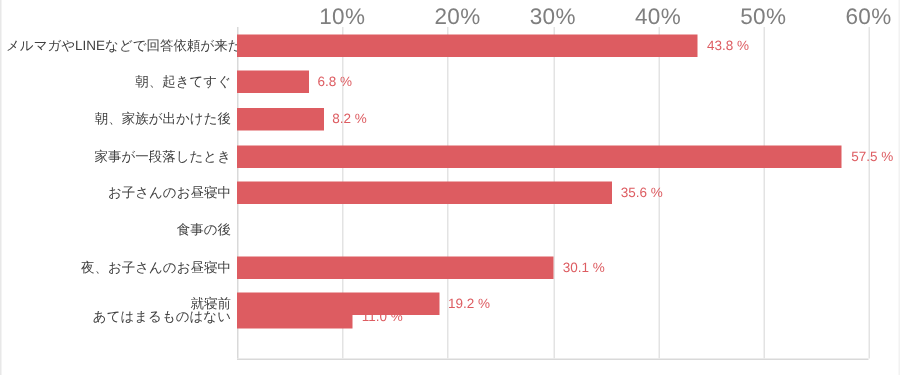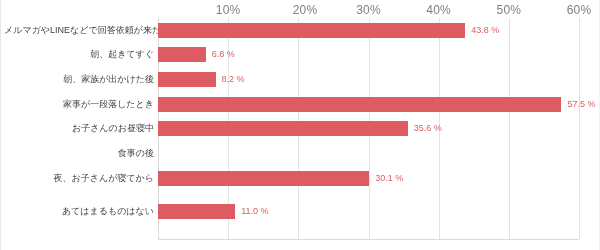--- a/index.html
+++ b/index.html
@@ -25,21 +25,21 @@
   
   #axis-top {
     position: absolute;
     left: 0; top: 0;
     width: 600px; height: 18px;
   }
   .axis-tick-label {
     position: absolute;
     top: 3px;
     transform: translateX(-50%);
-    font-size: 12px;
+    font-size: 15px;
     color: #7f7f7f;
     white-space: nowrap;
     letter-spacing: 0.2px;
   }
 
   
   #plot-area {
     position: absolute;
     left: 157px;
     top: 18px;
@@ -171,26 +171,33 @@
           <div class="bar-value" style="color: rgb(221, 92, 97);">35.6 %</div>
         </div>
       </div>
       <div class="row" style="top: 123.333px; height: 24.6667px;">
         <div class="row-label">食事の後</div>
         <div class="bar-wrap">
           <div class="bar" style="width: 0px; background: rgb(221, 92, 97);"></div>
         </div>
       </div>
       <div class="row" style="top: 148px; height: 24.6667px;">
-        <div class="row-label">夜、お子さんが寝てから</div>
+        <div class="row-label">夜、お子さんのお昼寝中</div>
         <div class="bar-wrap">
           <div class="bar" style="width: 211.202px; background: rgb(221, 92, 97);"></div>
           <div class="bar-value" style="color: rgb(221, 92, 97);">30.1 %</div>
         </div>
       </div>
+      <div class="row" style="top: 172.667px; height: 24.6667px;">
+        <div class="row-label">就寝前</div>
+        <div class="bar-wrap">
+          <div class="bar" style="width: 134.72px; background: rgb(221, 92, 97);"></div>
+          <div class="bar-value" style="color: rgb(221, 92, 97);">19.2 %</div>
+        </div>
+      </div>
       <div class="row" style="top: 181px; height: 24.6667px; padding-left: 25px;">
         <div class="row-label">あてはまるものはない</div>
         <div class="bar-wrap">
           <div class="bar" style="width: 77.1833px; background: rgb(221, 92, 97);"></div>
           <div class="bar-value" style="color: rgb(221, 92, 97);">11.0 %</div>
         </div>
       </div>
     </div>
 
 </div>

